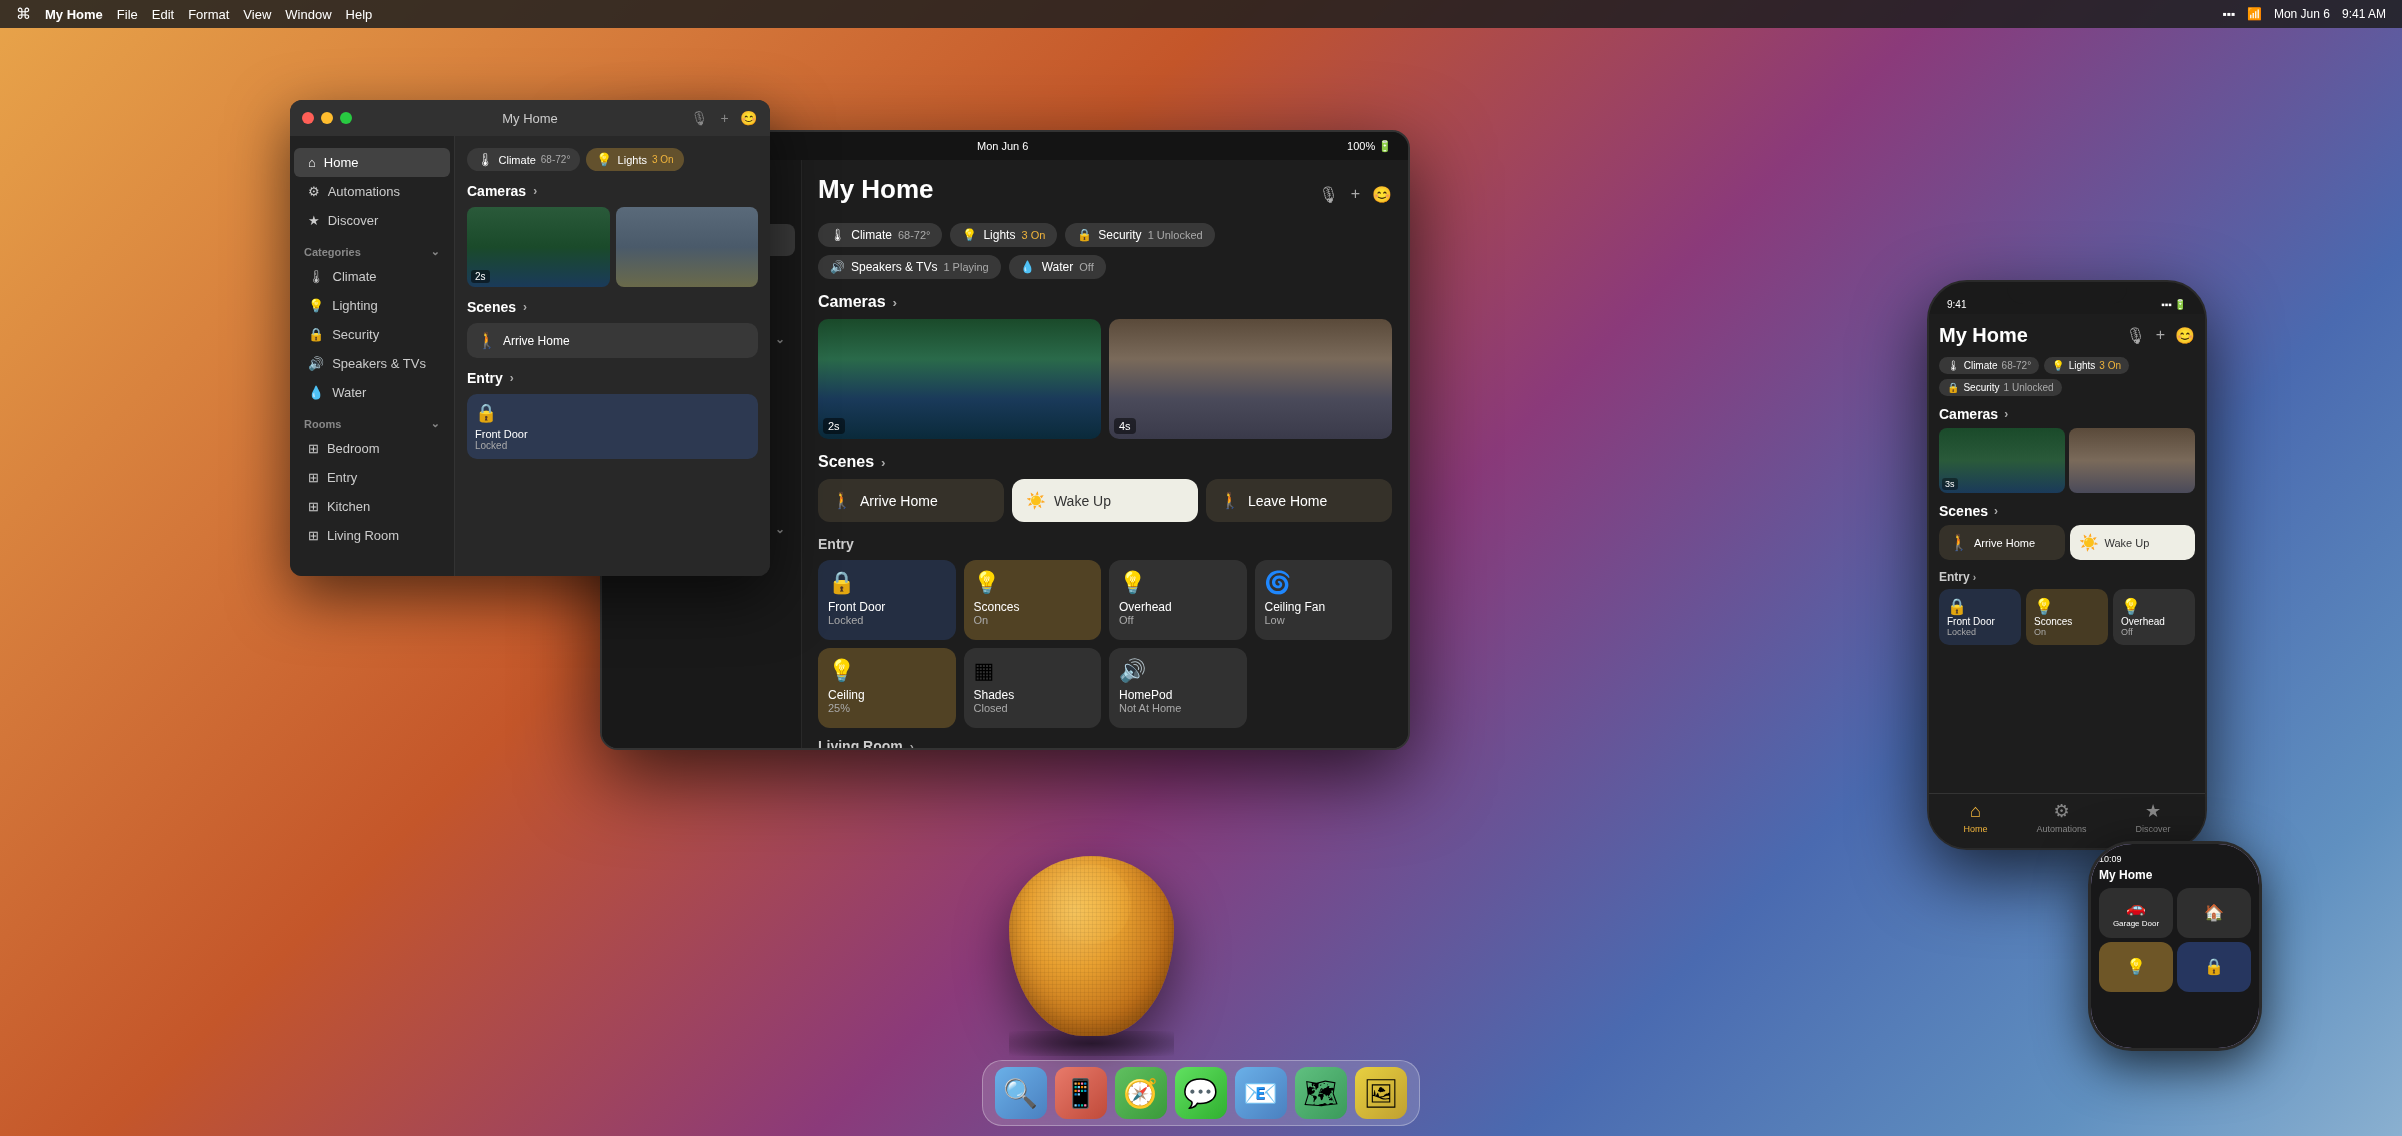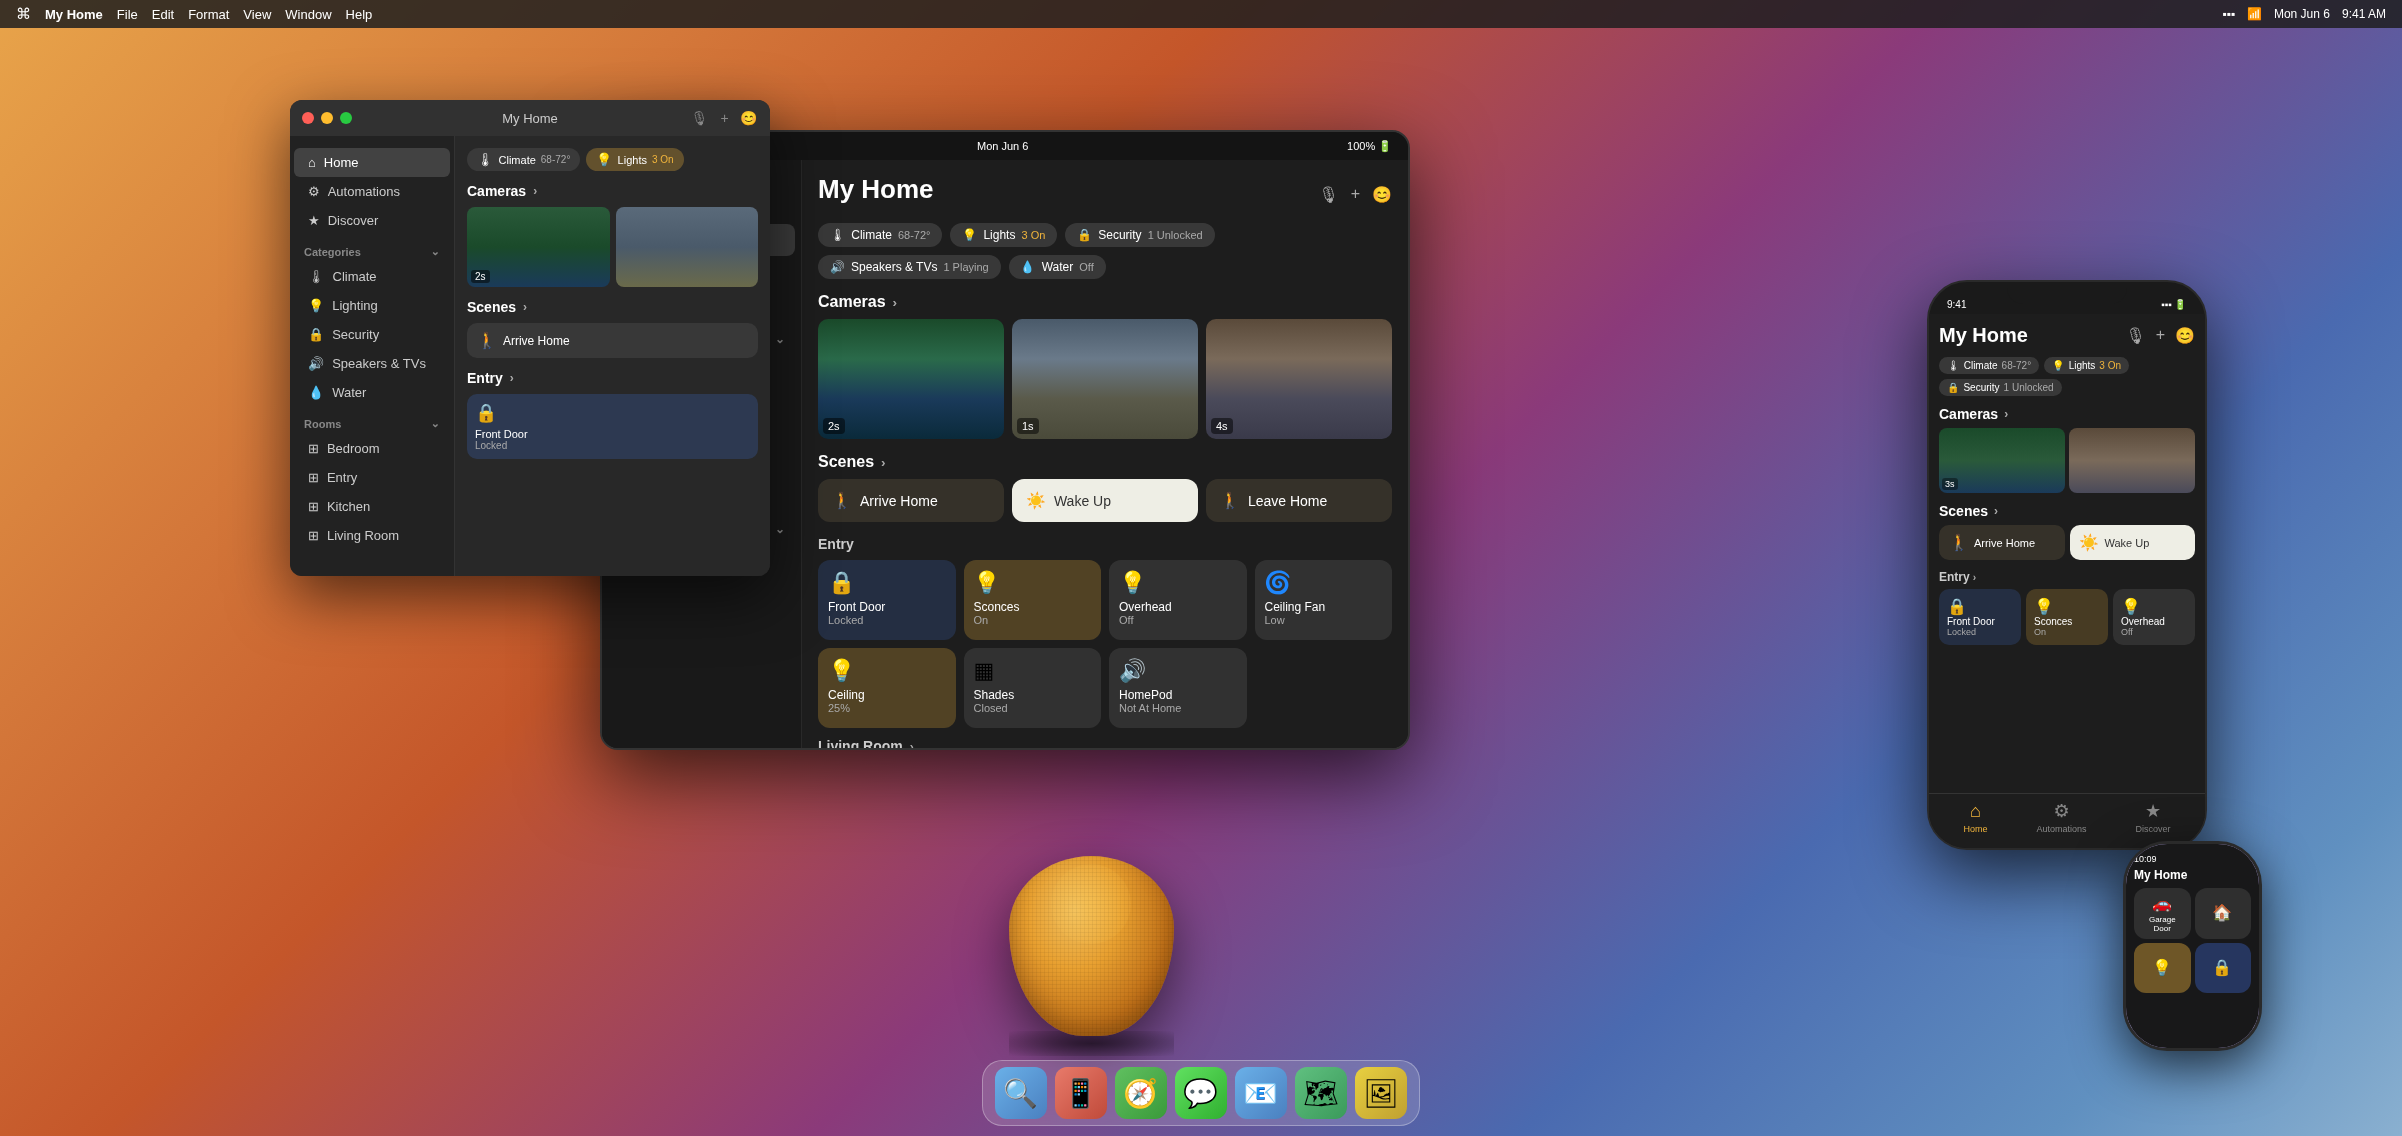--- a/index.html
+++ b/index.html
@@ -623,21 +623,21 @@
     .iphone-tab-icon { font-size: 18px; color: #888; }
     .iphone-tab-icon.active-tab { color: #f0b43c; }
     .iphone-tab-label { font-size: 9px; color: #888; }
     .iphone-tab-label.active-tab { color: #f0b43c; }
 
     
     .watch-device {
       position: absolute;
       bottom: 85px;
       right: 140px;
-      width: 139px;
+      width: 174px;
       height: 210px;
       background: #c4b5fd;
       border-radius: 44px;
       box-shadow: 0 15px 50px rgba(0,0,0,0.7);
       z-index: 30;
       overflow: hidden;
       border: 3px solid #2a2a2a;
     }
     .watch-content {
       height: 100%;
@@ -990,23 +990,20 @@
           </div>
         </div>
 
         <div class="ipad-section-title">
           <span>Cameras</span>
           <span class="arrow-right">›</span>
         </div>
         <div class="ipad-camera-grid">
           <div class="ipad-cam ipad-cam-pool" style="background:linear-gradient(180deg,#1a4a2a,#2a6a4a,#1a3a5a,#0a2a3a);">
             <span class="ipad-cam-label">2s</span>
-          </div>
-          <div class="ipad-cam ipad-cam-patio" style="background:linear-gradient(180deg,#4a5a6a,#6a7a8a,#5a5a4a,#4a4a3a);">
-            <span class="ipad-cam-label">1s</span>
           </div>
           <div class="ipad-cam ipad-cam-indoor" style="background:linear-gradient(180deg,#5a4a3a,#7a6a5a,#4a4a5a,#3a3a4a);">
             <span class="ipad-cam-label">4s</span>
           </div>
         </div>
 
         <div class="ipad-section-title">
           <span>Scenes</span>
           <span class="arrow-right">›</span>
         </div>

